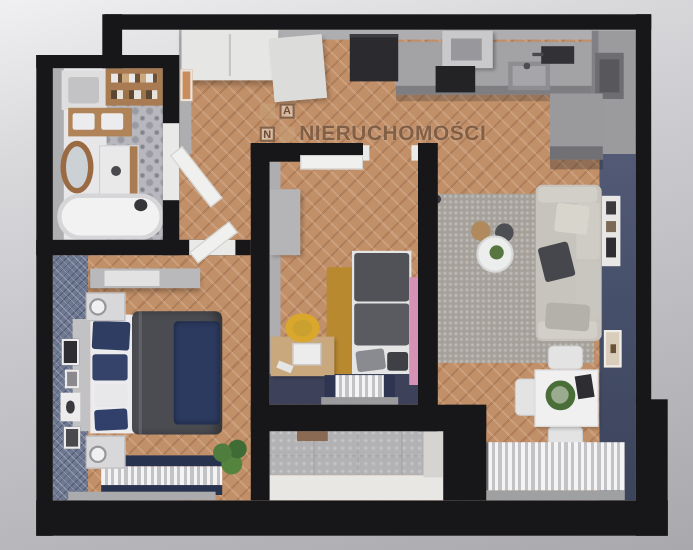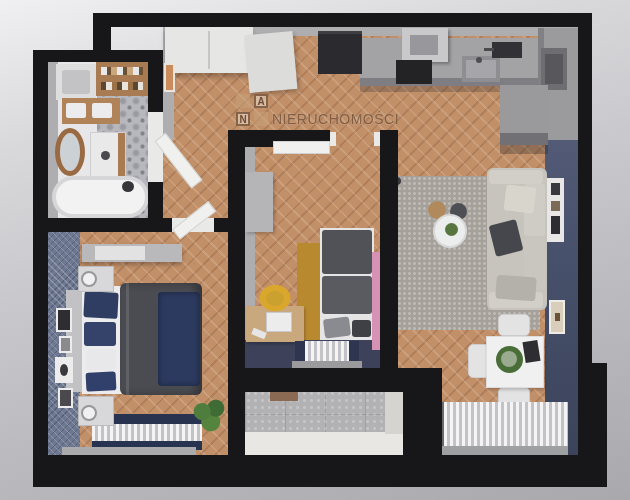--- a/index.html
+++ b/index.html
@@ -44,21 +44,21 @@
   }
   .ribs{background-image:repeating-linear-gradient(90deg,#f4f4f5 0 3px,#c2c2c7 3px 6px);}
   .navywall{background:linear-gradient(180deg,#525a76 0%,#47506a 40%,#3c445c 100%);}
   .grayface{background:#aeaeb0;}
   .wm-row{display:flex;align-items:center;gap:4px;}
   .wm-sq{width:14px;height:14px;box-sizing:border-box;}
   .wm-sq.beige{background:rgba(199,163,122,.55);}
   .wm-sq.boxed{background:rgba(246,241,233,.45);border:2px solid rgba(118,84,58,.85);
     color:#6d4c35;font-size:10px;font-weight:bold;display:flex;align-items:center;justify-content:center;}
   .wm-t1{font-size:22px;letter-spacing:1px;color:rgba(125,90,64,.82);text-shadow:0 0 2px rgba(255,255,255,.35);}
-  .wm-t2{font-size:14px;font-weight:normal;letter-spacing:.5px;color:rgba(118,84,58,.88);text-shadow:0 0 2px rgba(255,255,255,.35);}
+  .wm-t2{font-size:19px;font-weight:bold;letter-spacing:.5px;color:rgba(118,84,58,.88);text-shadow:0 0 2px rgba(255,255,255,.35);}
 </style>
 </head>
 <body>
 
 <div class="scene">
 
   <div class="abs wood" style="left:163px;top:27px;width:415px;height:428px;z-index:1;"></div>
   <div class="abs wood" style="left:48px;top:232px;width:180px;height:223px;z-index:1;"></div>
 
   <div class="abs" style="left:46px;top:62px;width:102px;height:156px;background:#e7e7e9;z-index:2;"></div>

